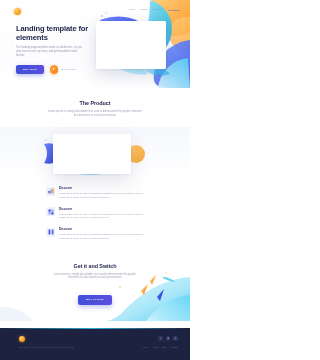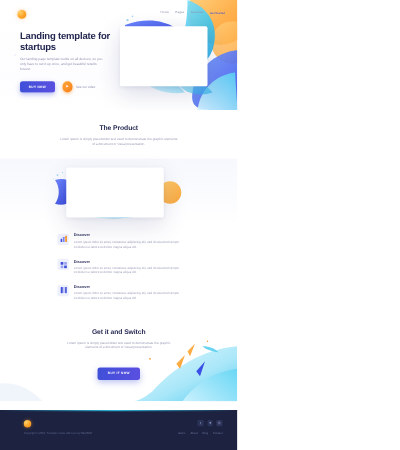--- a/index.html
+++ b/index.html
@@ -382,21 +382,21 @@
     <span class="brand-logo"></span>
 
     <nav class="nav">
       <span class="nav-link">Home</span>
       <span class="nav-link">Pages</span>
       <span class="nav-link">Features</span>
       <span class="nav-cta">Get Started</span>
     </nav>
 
     <div class="hero-copy">
-      <h1 class="hero-title">Landing template for startups</h1>
+      <h1 class="hero-title">Landing template for elements</h1>
       <p class="hero-sub">Our landing page template works on all devices, so you only have to set it up once, and get beautiful results forever.</p>
       <div class="hero-btns">
         <button class="btn-primary">BUY NOW</button>
         <div class="btn-play-wrap">
           <span class="play-circle"></span>
           <span class="play-text">See our video</span>
         </div>
       </div>
     </div>
 

